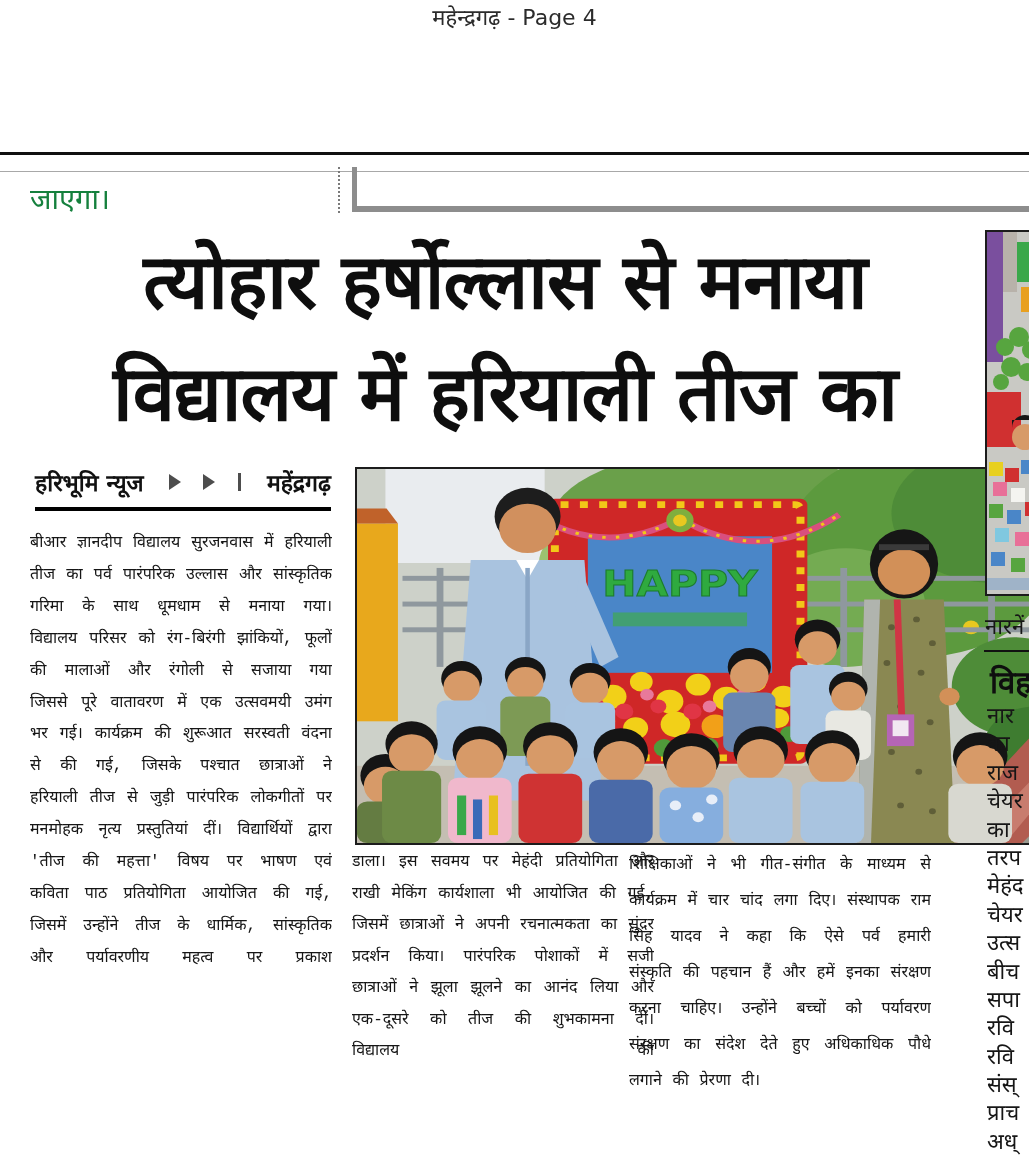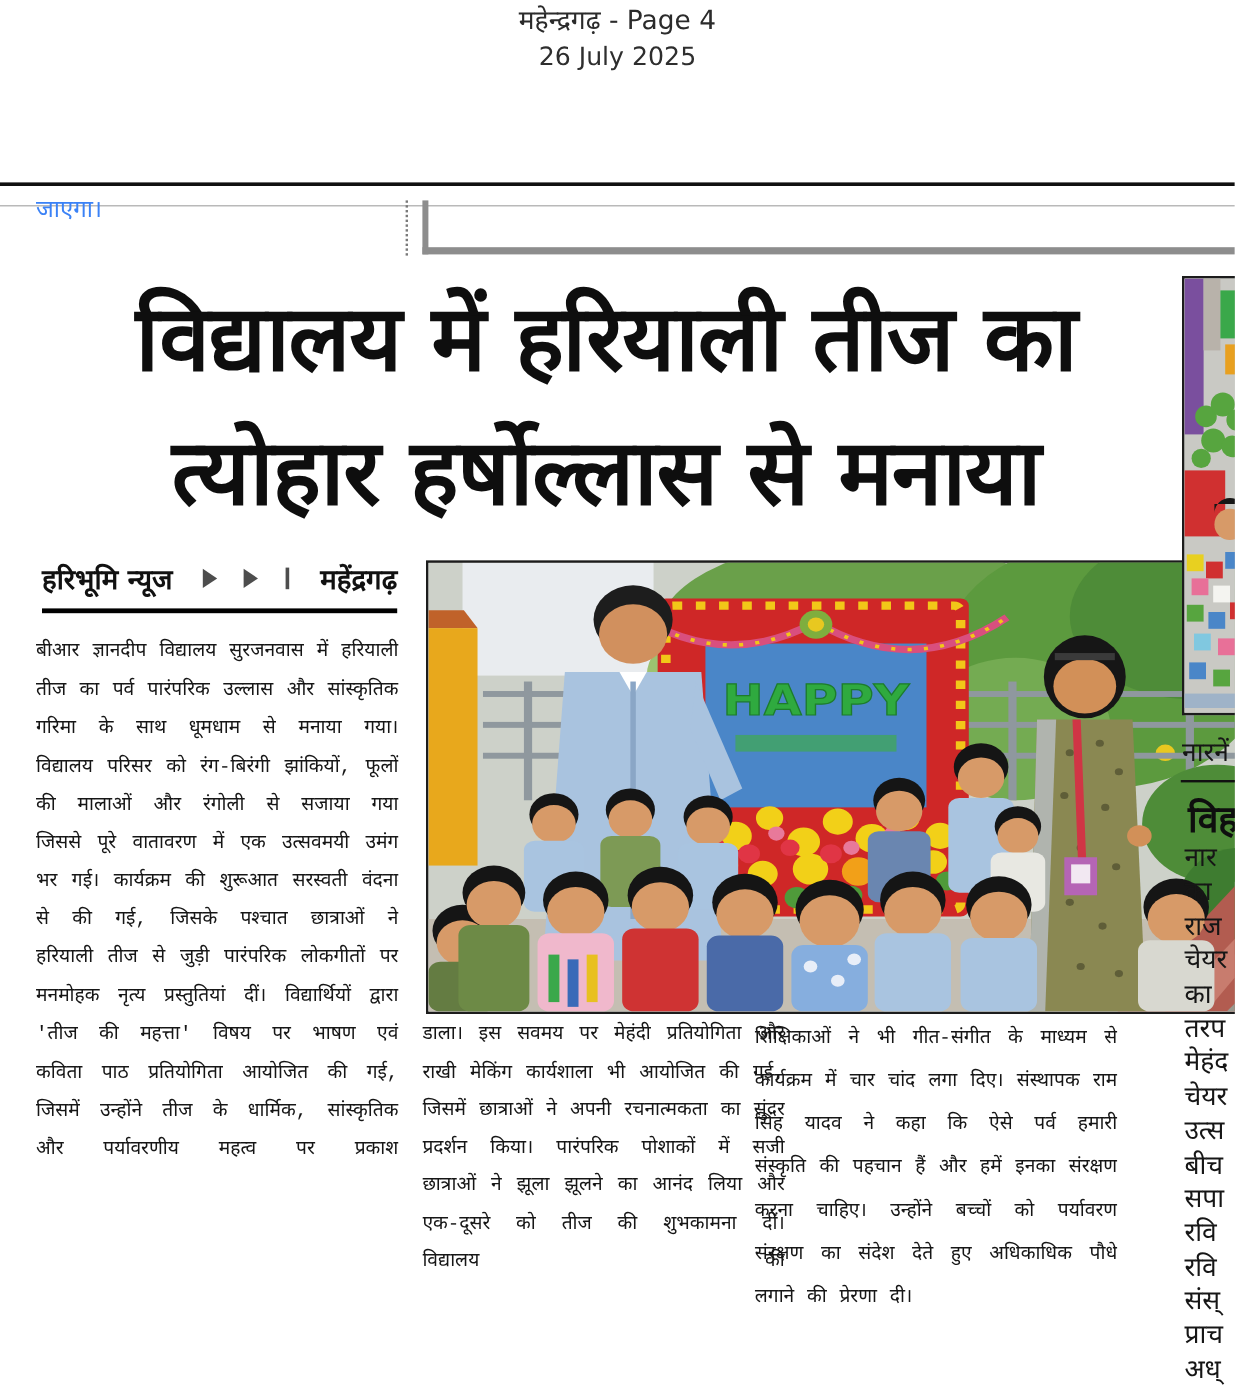--- a/index.html
+++ b/index.html
@@ -11,21 +11,21 @@
 
   
   .masthead{left:0;top:0;width:1029px;text-align:center;}
   .logo{font-size:56px;font-weight:900;color:#0a7d3e;letter-spacing:1px;line-height:64px;margin-top:24px;}
   .edition{font-size:22px;color:#2b2b2b;line-height:28px;margin-top:4px;}
   .dateline{font-size:21px;color:#2e2e2e;line-height:26px;margin-top:2px;}
 
   
   .rule-black{left:0;top:152px;width:1029px;height:3px;background:#101010;}
   .rule-gray{left:0;top:171px;width:1029px;height:1px;background:#a8a8a8;}
-  .leftover{left:30px;top:160px;font-size:20px;color:#3b82f6;}
+  .leftover{left:30px;top:178px;font-size:29px;color:#15803d;}
   .dotted-divider{left:338px;top:167px;height:46px;width:0;border-left:2px dotted #7a7a7a;}
   .corner-v{left:352px;top:167px;width:5px;height:45px;background:#8d8d8d;}
   .corner-h{left:352px;top:206px;width:677px;height:6px;background:#8d8d8d;}
 
   
   .headline{left:20px;top:226px;width:970px;text-align:center;font-weight:900;color:#0e0e0e;
     font-size:76px;line-height:112px;letter-spacing:-1px;}
 
   
   .byline{left:35px;top:466px;width:296px;border-bottom:4px solid #000;padding-bottom:9px;
@@ -53,33 +53,32 @@
   .strip-rule{left:984px;top:650px;width:60px;height:2px;background:#111;}
   .strip-headline{left:990px;top:660px;width:90px;font-size:31px;font-weight:900;color:#0e0e0e;white-space:nowrap;}
   .strip-lines{left:987px;top:702px;width:90px;font-size:22px;line-height:28.4px;color:#161616;}
   .strip-lines div{white-space:nowrap;height:28.4px;}
 </style>
 </head>
 <body>
 
 <div class="abs masthead">
   <div class="edition">महेन्द्रगढ़ - Page 4</div>
-  <div class="dateline">26 July 2025</div>
 </div>
 
 <div class="abs rule-black"></div>
 <div class="abs rule-gray"></div>
 <div class="abs leftover">जाएगा।</div>
 <div class="abs dotted-divider"></div>
 <div class="abs corner-v"></div>
 <div class="abs corner-h"></div>
 
 <div class="abs headline">
+  <div>त्योहार हर्षोल्लास से मनाया</div>
   <div>विद्यालय में हरियाली तीज का</div>
-  <div>त्योहार हर्षोल्लास से मनाया</div>
 </div>
 
 <div class="abs byline">
   <span class="txt">हरिभूमि न्यूज</span>
   <span class="arrow"></span>
   <span class="arrow second"></span>
   <span class="arrow-bar"></span>
   <span class="txt">महेंद्रगढ़</span>
 </div>
 

